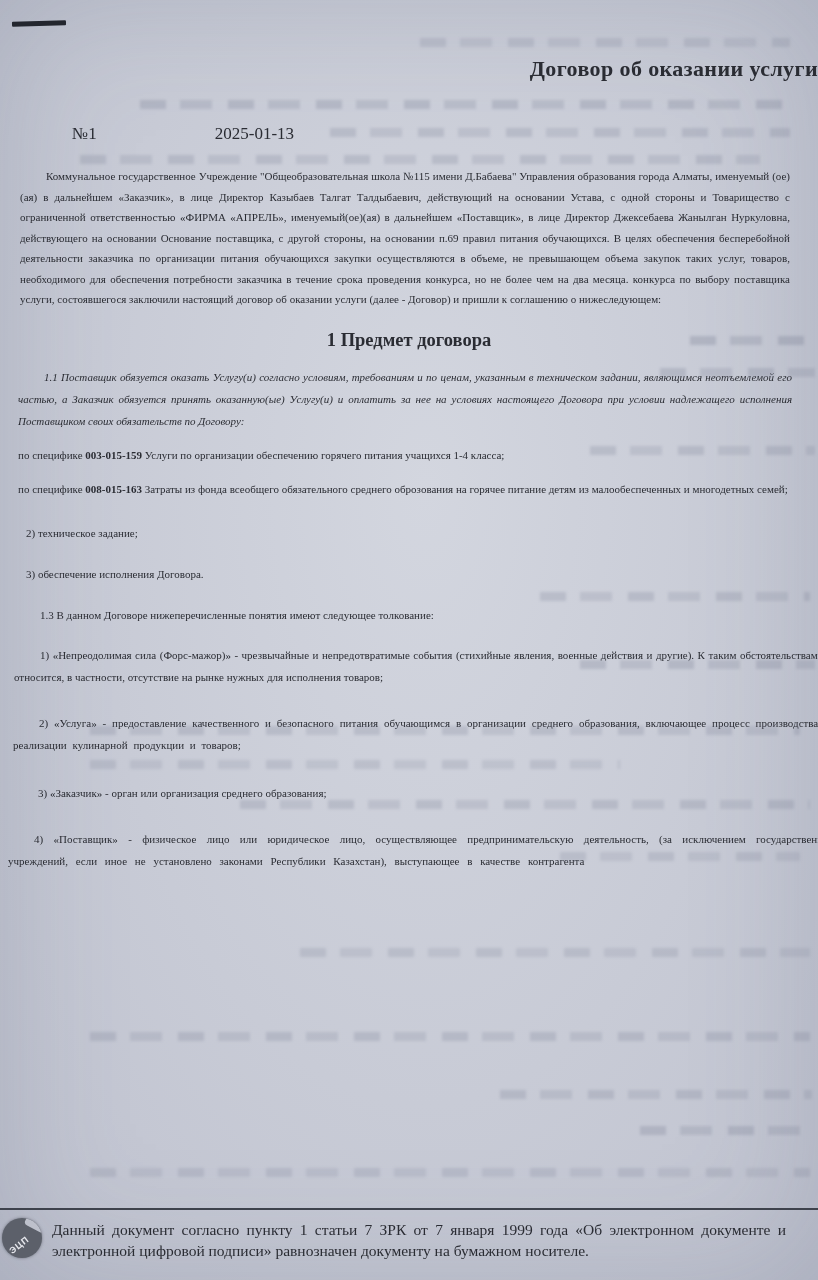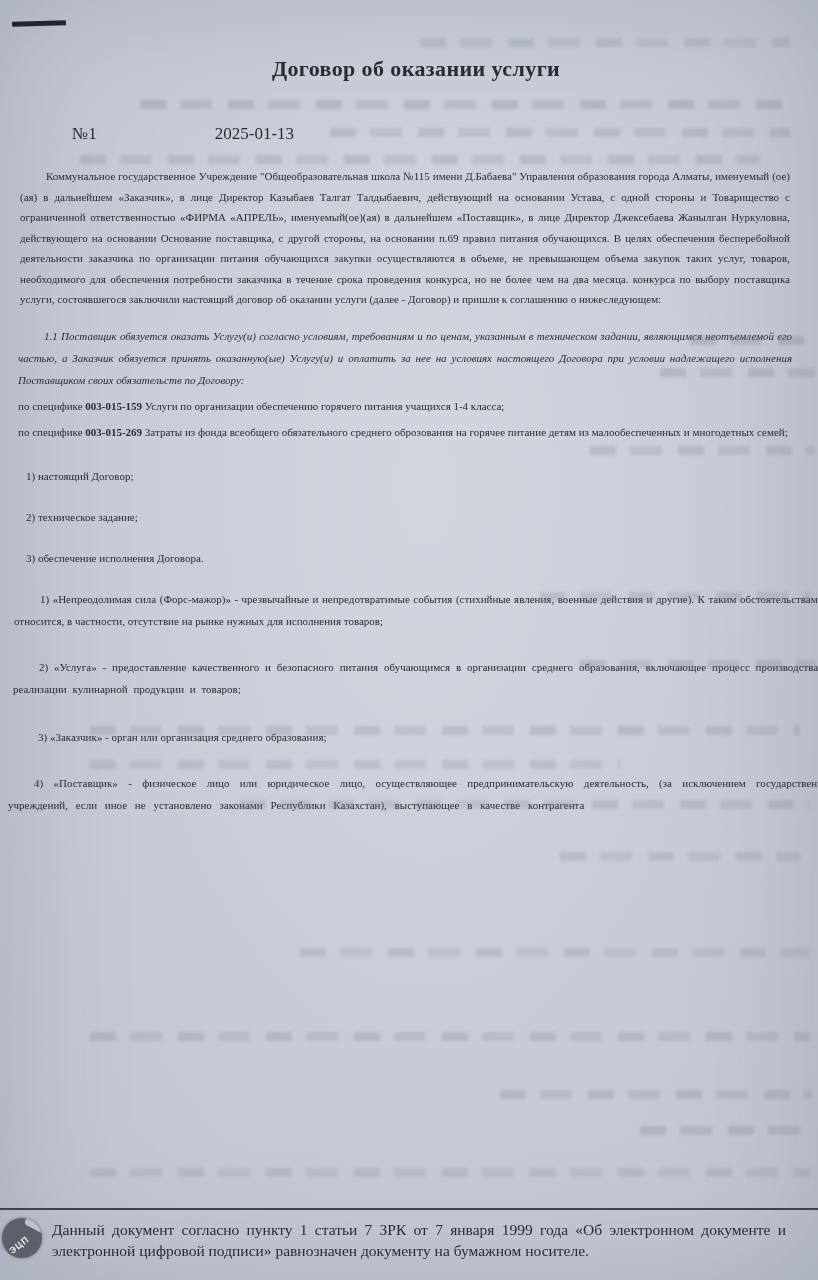--- a/index.html
+++ b/index.html
@@ -29,31 +29,31 @@
   }
   .g{
     position:absolute;height:9px;opacity:.45;filter:blur(1.6px);
     pointer-events:none;
     background:repeating-linear-gradient(90deg,
       rgba(110,116,138,.55) 0 26px, rgba(110,116,138,0) 26px 40px,
       rgba(110,116,138,.45) 40px 72px, rgba(110,116,138,0) 72px 88px);
   }
   
   .doc-title{
-    margin:56px 0 0 14px;text-align:center;font-weight:bold;
+    margin:56px 0 0 14px;text-align:right;font-weight:bold;
     font-size:22px;letter-spacing:.4px;
   }
   .meta{display:flex;margin-top:42px;font-size:17px;}
   .doc-number{margin-left:72px;}
   .doc-date{margin-left:118px;}
   .t{font-size:11px;line-height:22px;text-align:justify;}
   .intro{line-height:20.5px;margin:22px 28px 0 20px;text-indent:26px;}
   .h1{margin:20px 0 0 0;text-align:center;font-weight:bold;font-size:18.5px;}
   .c11{margin:15px 26px 0 18px;text-indent:26px;font-style:italic;}
-  .spec{margin:4px 26px 0 18px;}
+  .spec{margin:12px 26px 0 18px;}
   .b{font-weight:bold;}
   .c12{margin:26px 34px 0 16px;text-indent:26px;}
   .items{margin:22px 0 0 26px;}
   .item{margin-bottom:19px;}
   .c13{margin:0 20px 0 16px;text-indent:24px;}
   .def{text-indent:26px;}
   .def1{margin:18px -14px 0 14px;}
   .def2{margin:24px -12px 0 13px;word-spacing:3px;}
   .def3{margin:26px 0 0 12px;}
   .def4{margin:24px -18px 0 8px;word-spacing:5px;}
@@ -109,34 +109,35 @@
 
   <div class="doc-title">Договор об оказании услуги</div>
 
   <div class="meta">
     <span class="doc-number">№1</span>
     <span class="doc-date">2025-01-13</span>
   </div>
 
   <p class="t intro">Коммунальное государственное Учреждение "Общеобразовательная школа №115 имени Д.Бабаева" Управления образования города Алматы, именуемый (ое)(ая) в дальнейшем «Заказчик», в лице Директор Казыбаев Талгат Талдыбаевич, действующий на основании Устава, с одной стороны и Товарищество с ограниченной ответственностью «ФИРМА «АПРЕЛЬ», именуемый(ое)(ая) в дальнейшем «Поставщик», в лице Директор Джексебаева Жанылган Нуркуловна, действующего на основании Основание поставщика, с другой стороны, на основании п.69 правил питания обучающихся. В целях обеспечения бесперебойной деятельности заказчика по организации питания обучающихся закупки осуществляются в объеме, не превышающем объема закупок таких услуг, товаров, необходимого для обеспечения потребности заказчика в течение срока проведения конкурса, но не более чем на два месяца. конкурса по выбору поставщика услуги, состоявшегося заключили настоящий договор об оказании услуги (далее - Договор) и пришли к соглашению о нижеследующем:</p>
 
+  <div class="h1">1 Предмет договора</div>
 
   <p class="t c11">1.1 Поставщик обязуется оказать Услугу(и) согласно условиям, требованиям и по ценам, указанным в техническом задании, являющимся неотъемлемой его частью, а Заказчик обязуется принять оказанную(ые) Услугу(и) и оплатить за нее на условиях настоящего Договора при условии надлежащего исполнения Поставщиком своих обязательств по Договору:</p>
 
   <p class="t spec"><span>по специфике </span><span class="b">003-015-159</span><span> Услуги по организации обеспечению горячего питания учащихся 1-4 класса;</span></p>
 
-  <p class="t spec"><span>по специфике </span><span class="b">003-015-269</span><span> Затраты из фонда всеобщего обязательного среднего оброзования на горячее питание детям из малообеспеченных и многодетных семей;</span></p>
+  <p class="t spec"><span>по специфике </span><span class="b">008-015-163</span><span> Затраты из фонда всеобщего обязательного среднего оброзования на горячее питание детям из малообеспеченных и многодетных семей;</span></p>
 
 
   <div class="items">
-    <div class="t item">1) настоящий Договор;</div>
     <div class="t item">2) техническое задание;</div>
     <div class="t item">3) обеспечение исполнения Договора.</div>
   </div>
 
+  <p class="t c13">1.3 В данном Договоре нижеперечисленные понятия имеют следующее толкование:</p>
 
   <p class="t def def1">1) «Непреодолимая сила (Форс-мажор)» - чрезвычайные и непредотвратимые события (стихийные явления, военные действия и другие). К таким обстоятельствам не относится, в частности, отсутствие на рынке нужных для исполнения товаров;</p>
   <p class="t def def2">2) «Услуга» - предоставление качественного и безопасного питания обучающимся в организации среднего образования, включающее процесс производства и реализации кулинарной продукции и товаров;</p>
   <p class="t def def3">3) «Заказчик» - орган или организация среднего образования;</p>
   <p class="t def def4">4) «Поставщик» - физическое лицо или юридическое лицо, осуществляющее предпринимательскую деятельность, (за исключением государственных учреждений, если иное не установлено законами Республики Казахстан), выступающее в качестве контрагента</p>
 
   <div class="footer">
     <div class="stamp">
       <div class="stamp-circle"></div>
       <span class="stamp-label">ЭЦП</span>

